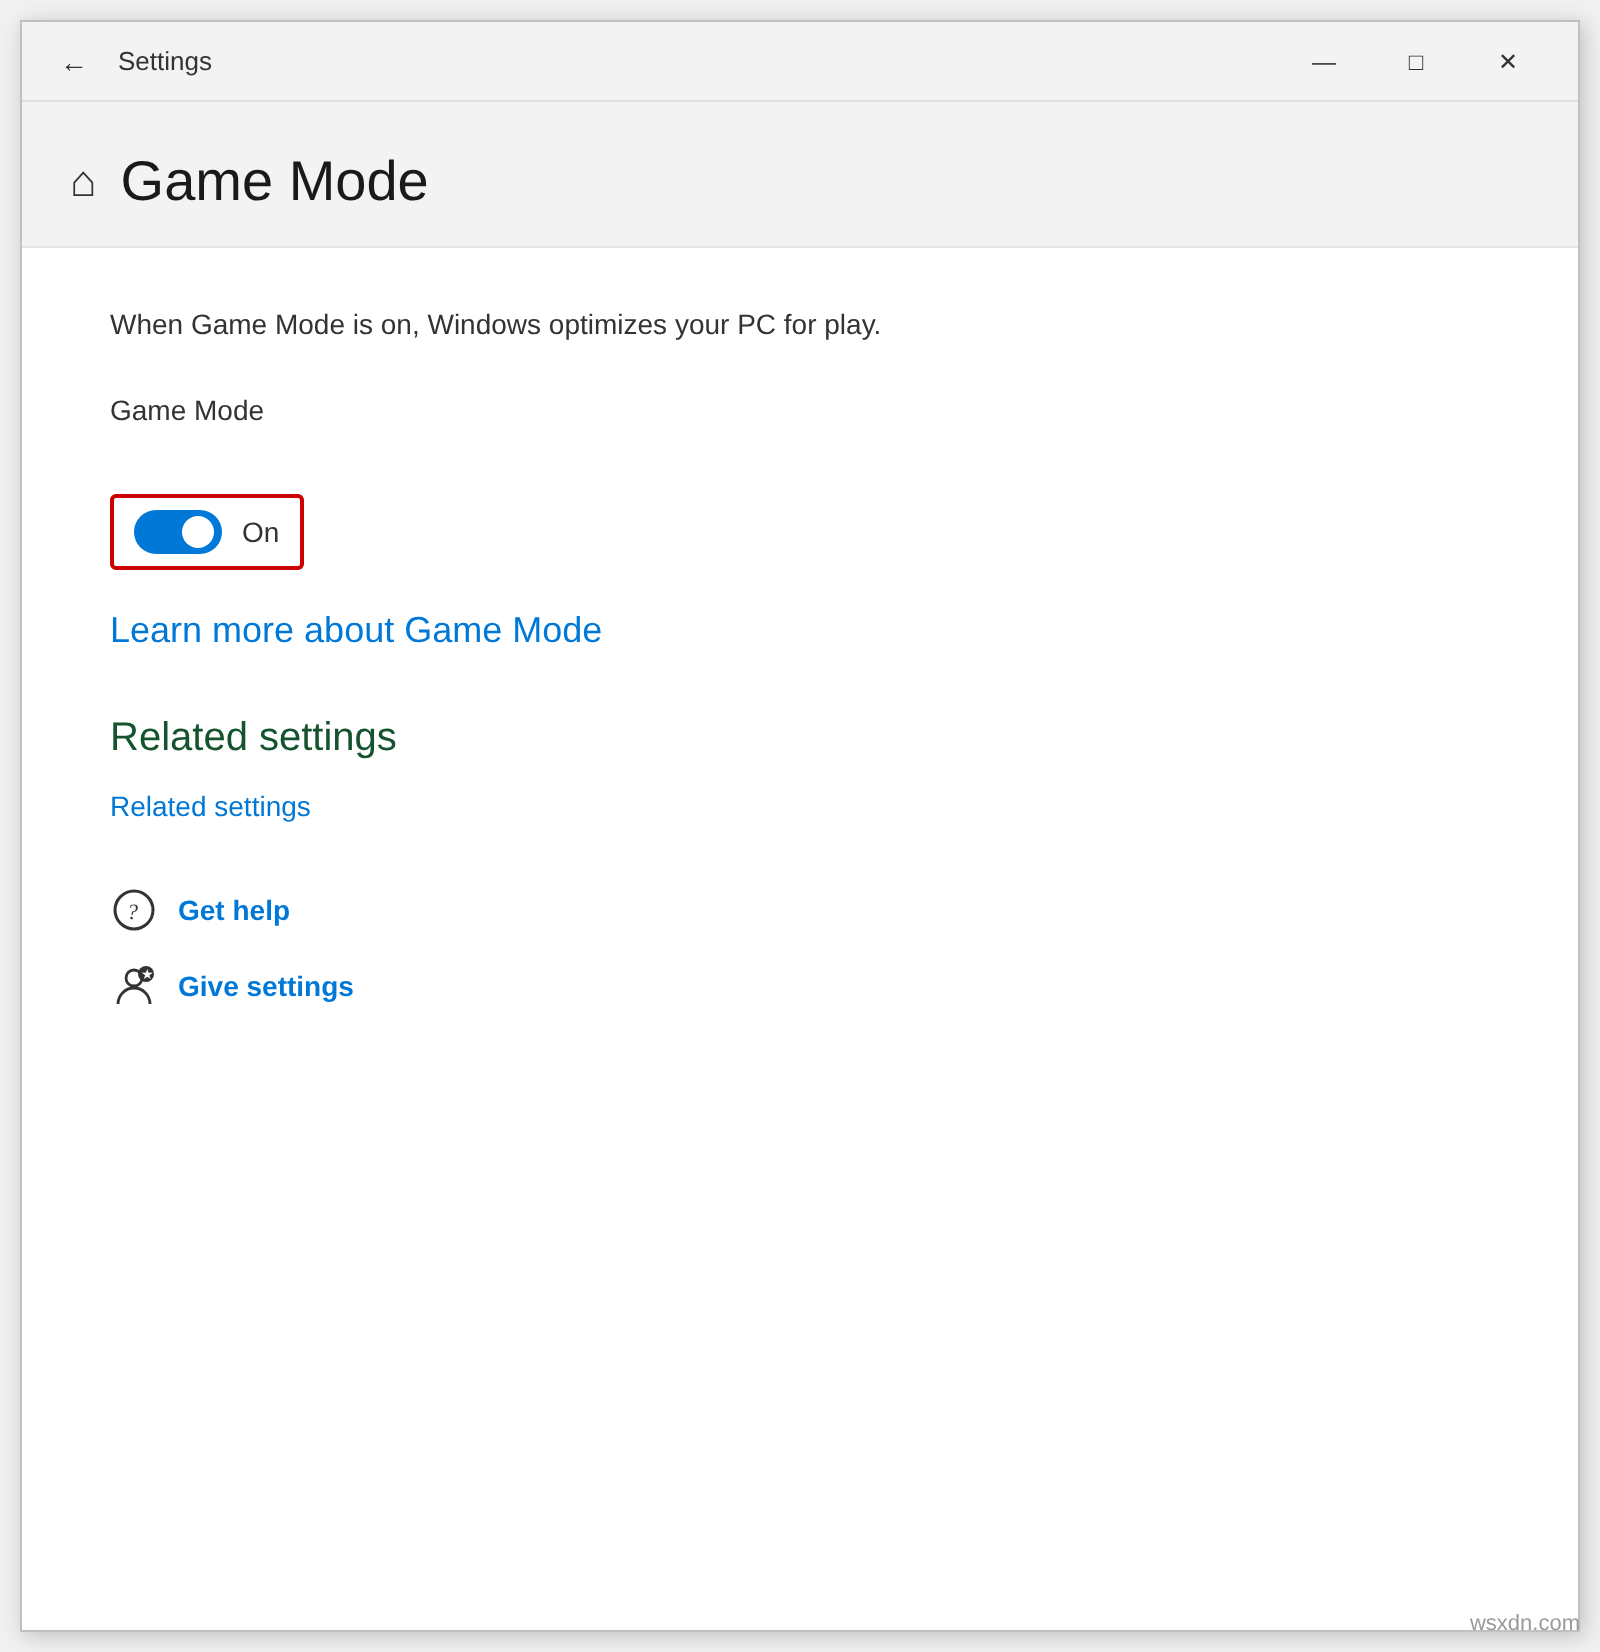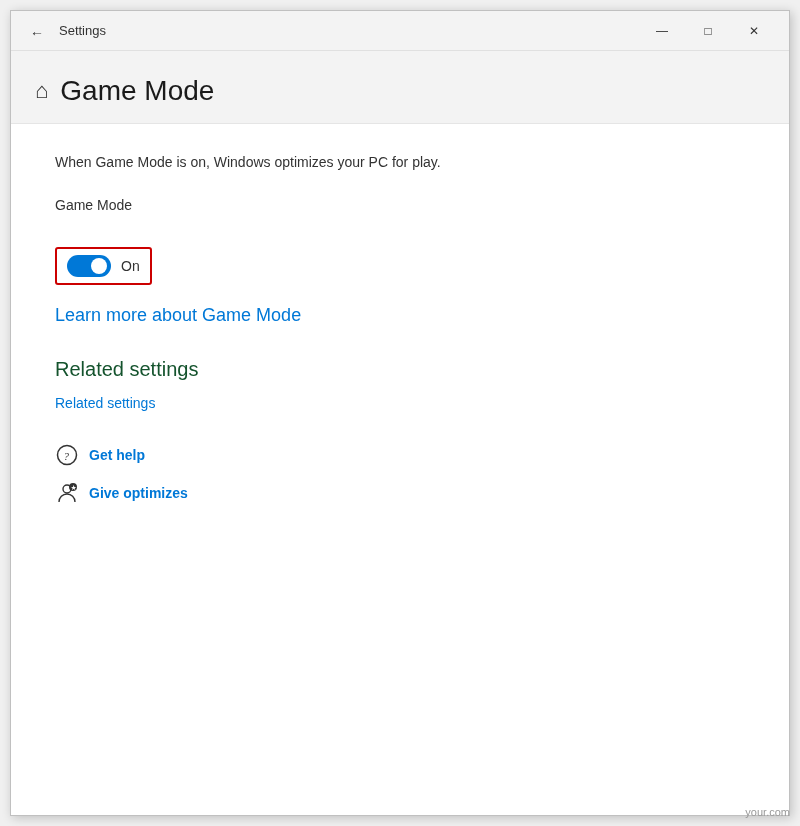--- a/index.html
+++ b/index.html
@@ -281,19 +281,19 @@
       <div class="action-link-icon">
         <svg width="22" height="22" viewBox="0 0 22 22" fill="none" xmlns="http://www.w3.org/2000/svg">
 
           <circle cx="11" cy="7" r="4" stroke="#333" stroke-width="1.4" fill="none"></circle>
           <path d="M3 20c0-4.4 3.6-8 8-8s8 3.6 8 8" stroke="#333" stroke-width="1.4" fill="none"></path>
 
           <circle cx="17" cy="5" r="4" fill="#333"></circle>
           <text x="14.5" y="7.5" font-size="7" fill="white" font-family="sans-serif">★</text>
         </svg>
       </div>
-      <a class="action-link-text">Give optimizes</a>
+      <a class="action-link-text">Give settings</a>
     </div>
 
   </div>
 </div>
 
-<div class="watermark">your.com</div>
+<div class="watermark">wsxdn.com</div>
 
 </body></html>

